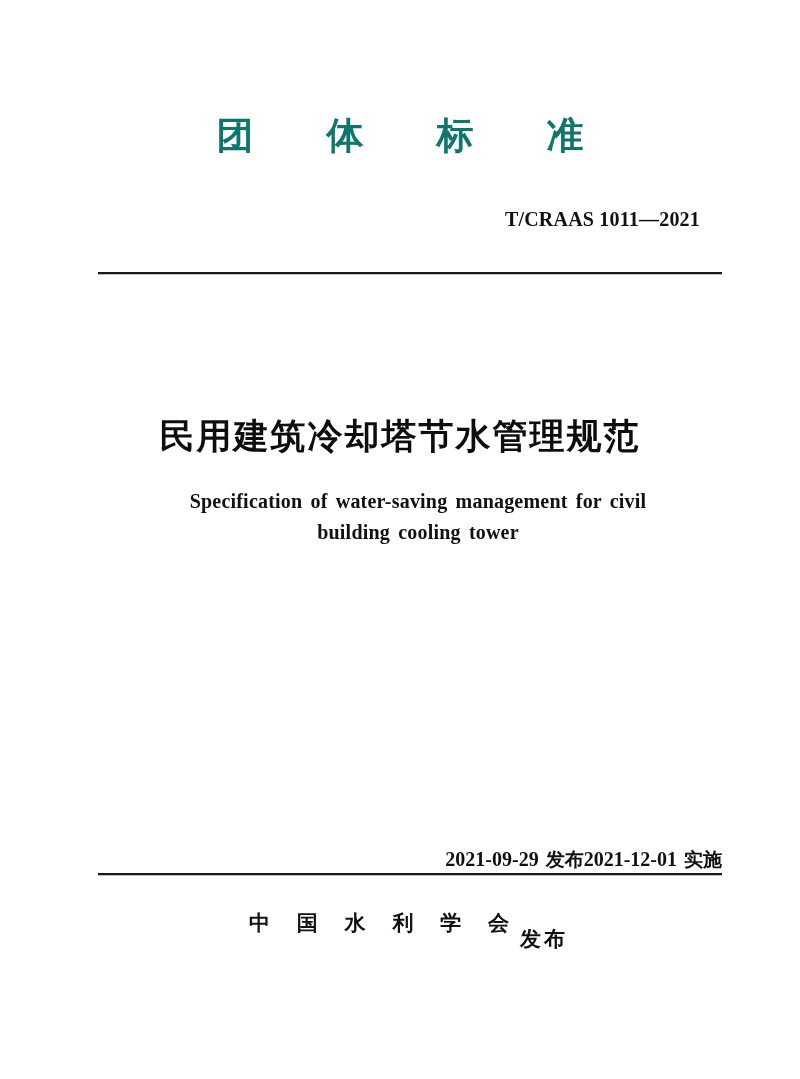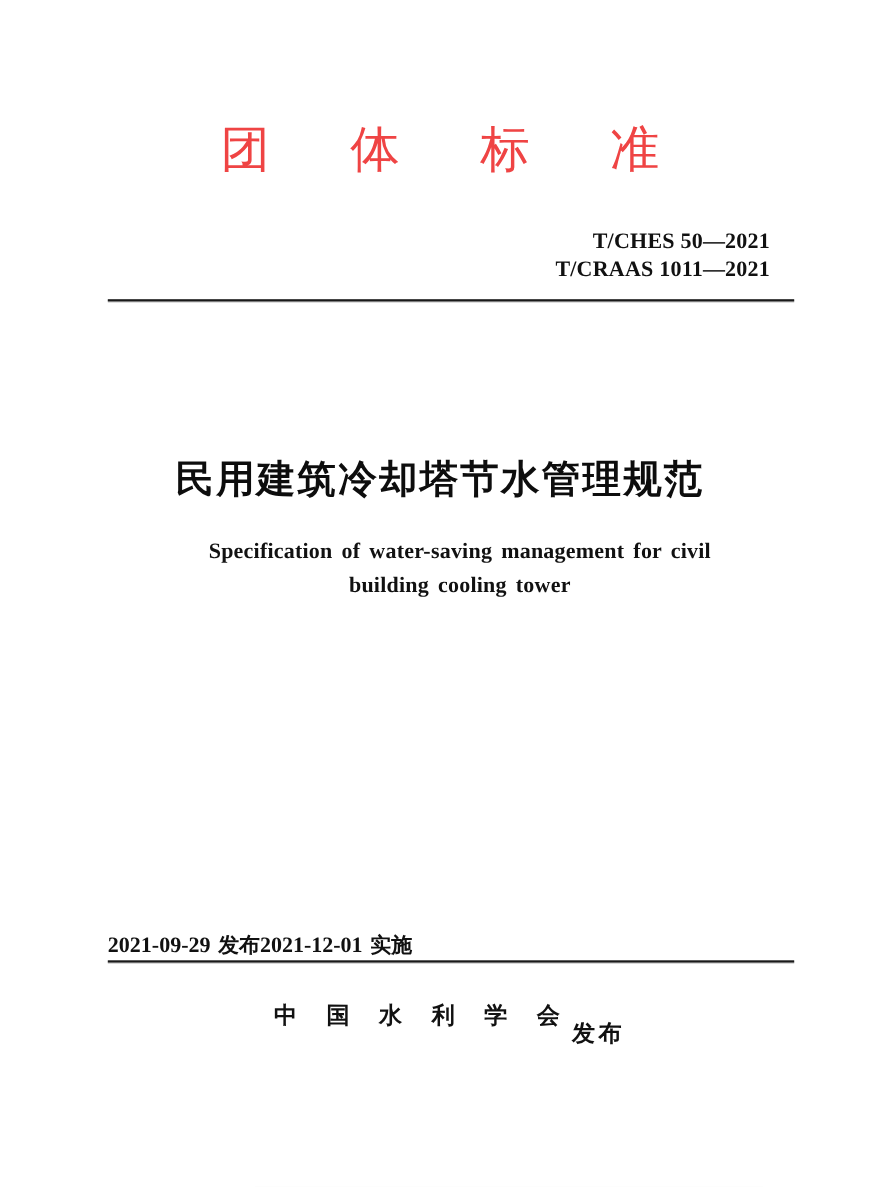--- a/index.html
+++ b/index.html
@@ -29,24 +29,24 @@
     line-height: 24px;
     letter-spacing: 0.3px;
   }
 
   .type-title {
     position: absolute;
     left: 0;
     top: 108px;
     width: 100%;
     text-align: center;
-    font-weight: normal;
-    font-size: 45px;
+    font-weight: bold;
+    font-size: 37px;
     line-height: 56px;
-    color: #ef4444;
+    color: #0f766e;
   }
   .type-title .spread {
     letter-spacing: 73px;
     margin-right: -73px; 
     white-space: nowrap;
   }
 
   .codes {
     position: absolute;
     right: 100px;
@@ -96,21 +96,21 @@
     word-spacing: 3px;
     padding-left: 18px;
   }
 
   .dates-row {
     position: absolute;
     left: 98px;
     right: 78px;
     top: 847px;
     display: flex;
-    justify-content: flex-start;
+    justify-content: flex-end;
     font-weight: bold;
     font-size: 20px;
     line-height: 24px;
   }
   .dates-row .date-num { font-family: "Liberation Serif", "DejaVu Serif", serif; }
   .dates-row .date-label {
     font-family: "Liberation Sans", "DejaVu Sans", sans-serif;
     margin-left: 7px;
     font-size: 19px;
   }
@@ -148,21 +148,20 @@
 <body>
 
 <div class="page">
 
 
   <div class="type-title sans">
     <span class="spread">团体标准</span>
   </div>
 
   <div class="codes serif">
-    <div>T/CHES 50—2021</div>
     <div>T/CRAAS 1011—2021</div>
   </div>
 
   <div class="rule rule-top"></div>
 
   <div class="zh-title sans">民用建筑冷却塔节水管理规范</div>
 
   <div class="en-title serif">
     <div>Specification of water-saving management for civil</div>
     <div>building cooling tower</div>

